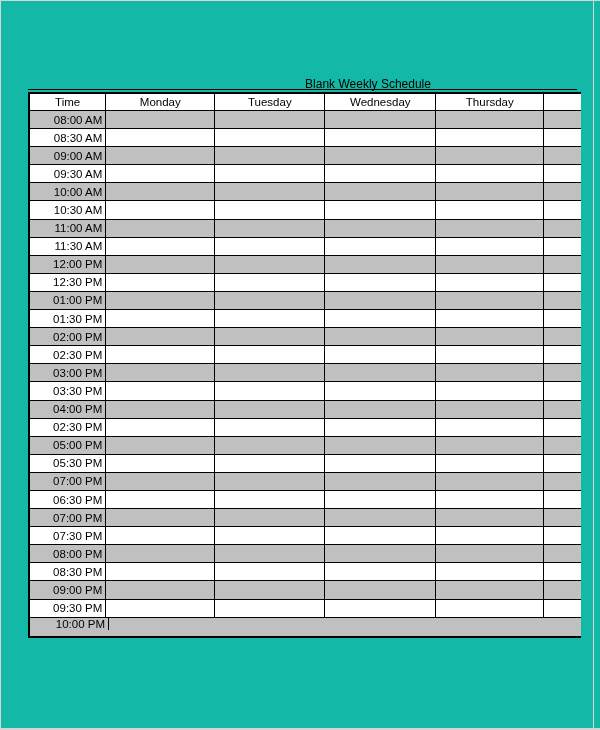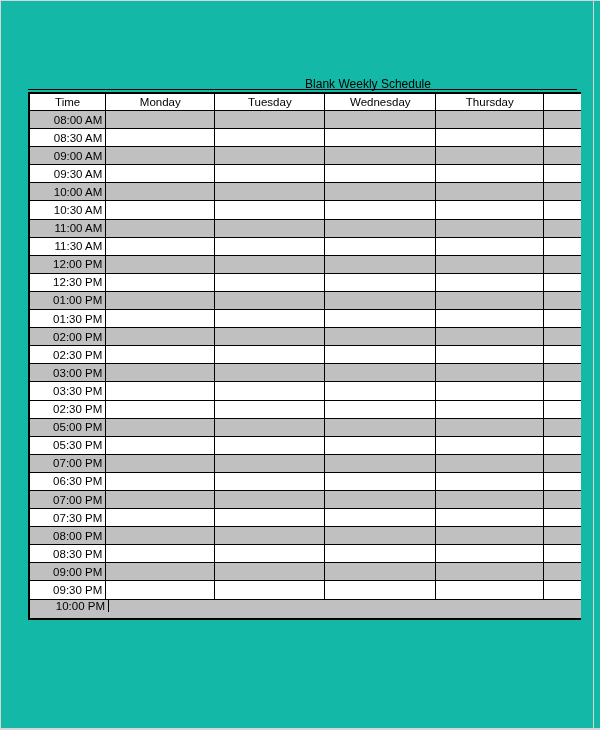--- a/index.html
+++ b/index.html
@@ -229,20 +229,28 @@
           <div class="cell col-5"></div>
         </div>
         <div class="row">
           <div class="cell col-0 time-cell">03:30 PM</div>
           <div class="cell col-1"></div>
           <div class="cell col-2"></div>
           <div class="cell col-3"></div>
           <div class="cell col-4"></div>
           <div class="cell col-5"></div>
         </div>
+        <div class="row shaded">
+          <div class="cell col-0 time-cell">04:00 PM</div>
+          <div class="cell col-1"></div>
+          <div class="cell col-2"></div>
+          <div class="cell col-3"></div>
+          <div class="cell col-4"></div>
+          <div class="cell col-5"></div>
+        </div>
         <div class="row">
           <div class="cell col-0 time-cell">02:30 PM</div>
           <div class="cell col-1"></div>
           <div class="cell col-2"></div>
           <div class="cell col-3"></div>
           <div class="cell col-4"></div>
           <div class="cell col-5"></div>
         </div>
         <div class="row shaded">
           <div class="cell col-0 time-cell">05:00 PM</div>

